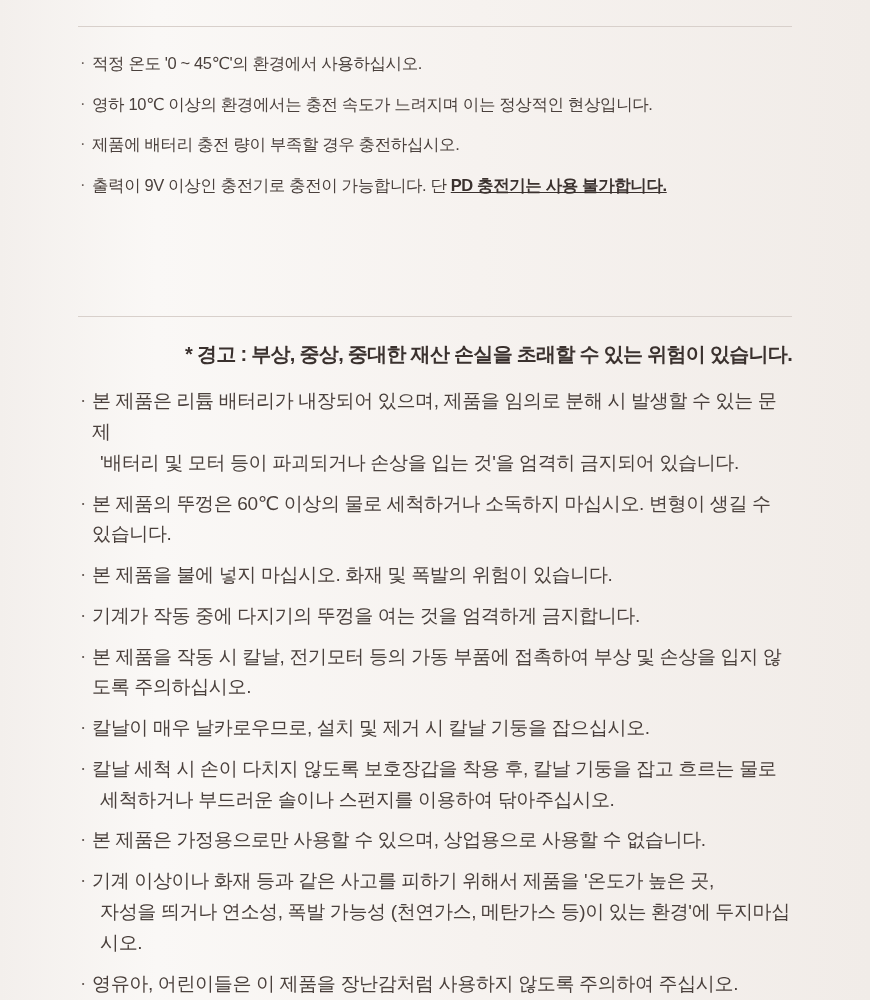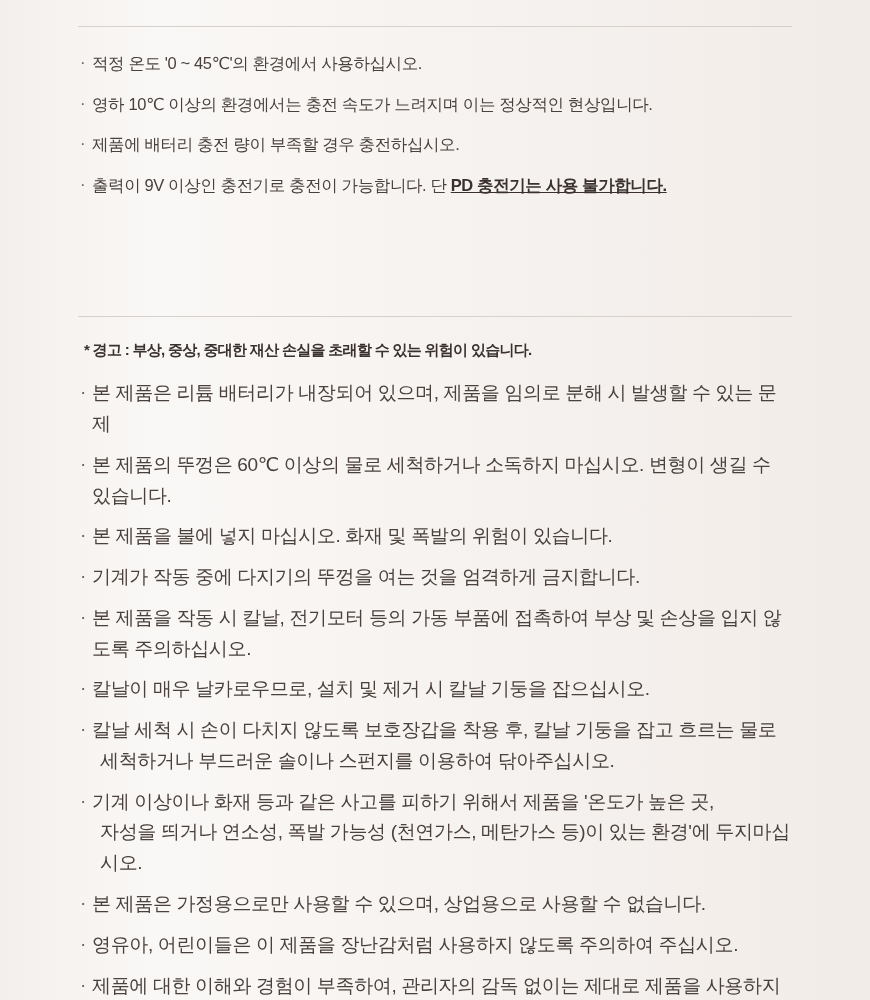--- a/index.html
+++ b/index.html
@@ -77,25 +77,26 @@
     text-decoration: underline;
   }
   .gap {
     height: 96px;
   }
   
   #caution-section .section-title {
     padding-top: 18px;
   }
   .warn-head {
-    font-size: 15px;
+    font-size: 20px;
     font-weight: bold;
     color: #3a312e;
     letter-spacing: -0.7px;
     margin: 0 0 18px 6px;
+    text-align: right;
   }
   #caution-list li {
     font-size: 19px;
     line-height: 1.62;
     margin-bottom: 10px;
     letter-spacing: -0.35px;
   }
   #caution-list li .cont {
     display: block;
     padding-left: 8px;
@@ -120,20 +121,21 @@
   </section>
 
   <div class="gap"></div>
 
   <section class="section" id="caution-section">
     <div class="rule"></div>
     <p class="warn-head">* 경고 : 부상, 중상, 중대한 재산 손실을 초래할 수 있는 위험이 있습니다.</p>
     <ul class="bullets" id="caution-list">
       <li>
         <span>본 제품은 리튬 배터리가 내장되어 있으며, 제품을 임의로 분해 시 발생할 수 있는 문제</span>
+        <span class="cont">'배터리 및 모터 등이 파괴되거나 손상을 입는 것'을 엄격히 금지되어 있습니다.</span>
       </li>
       <li>
         <span>본 제품의 뚜껑은 60℃ 이상의 물로 세척하거나 소독하지 마십시오. 변형이 생길 수 있습니다.</span>
       </li>
       <li>
         <span>본 제품을 불에 넣지 마십시오. 화재 및 폭발의 위험이 있습니다.</span>
       </li>
       <li>
         <span>기계가 작동 중에 다지기의 뚜껑을 여는 것을 엄격하게 금지합니다.</span>
       </li>
@@ -141,25 +143,25 @@
         <span>본 제품을 작동 시 칼날, 전기모터 등의 가동 부품에 접촉하여 부상 및 손상을 입지 않도록 주의하십시오.</span>
       </li>
       <li>
         <span>칼날이 매우 날카로우므로, 설치 및 제거 시 칼날 기둥을 잡으십시오.</span>
       </li>
       <li>
         <span>칼날 세척 시 손이 다치지 않도록 보호장갑을 착용 후, 칼날 기둥을 잡고 흐르는 물로</span>
         <span class="cont">세척하거나 부드러운 솔이나 스펀지를 이용하여 닦아주십시오.</span>
       </li>
       <li>
+        <span>본 제품은 가정용으로만 사용할 수 있으며, 상업용으로 사용할 수 없습니다.</span>
+      </li>
+      <li>
         <span>기계 이상이나 화재 등과 같은 사고를 피하기 위해서 제품을 '온도가 높은 곳,</span>
         <span class="cont">자성을 띄거나 연소성, 폭발 가능성 (천연가스, 메탄가스 등)이 있는 환경'에 두지마십시오.</span>
-      </li>
-      <li>
-        <span>본 제품은 가정용으로만 사용할 수 있으며, 상업용으로 사용할 수 없습니다.</span>
       </li>
       <li>
         <span>영유아, 어린이들은 이 제품을 장난감처럼 사용하지 않도록 주의하여 주십시오.</span>
       </li>
       <li>
         <span>제품에 대한 이해와 경험이 부족하여, 관리자의 감독 없이는 제대로 제품을 사용하지</span>
         
       </li>
     </ul>
 

